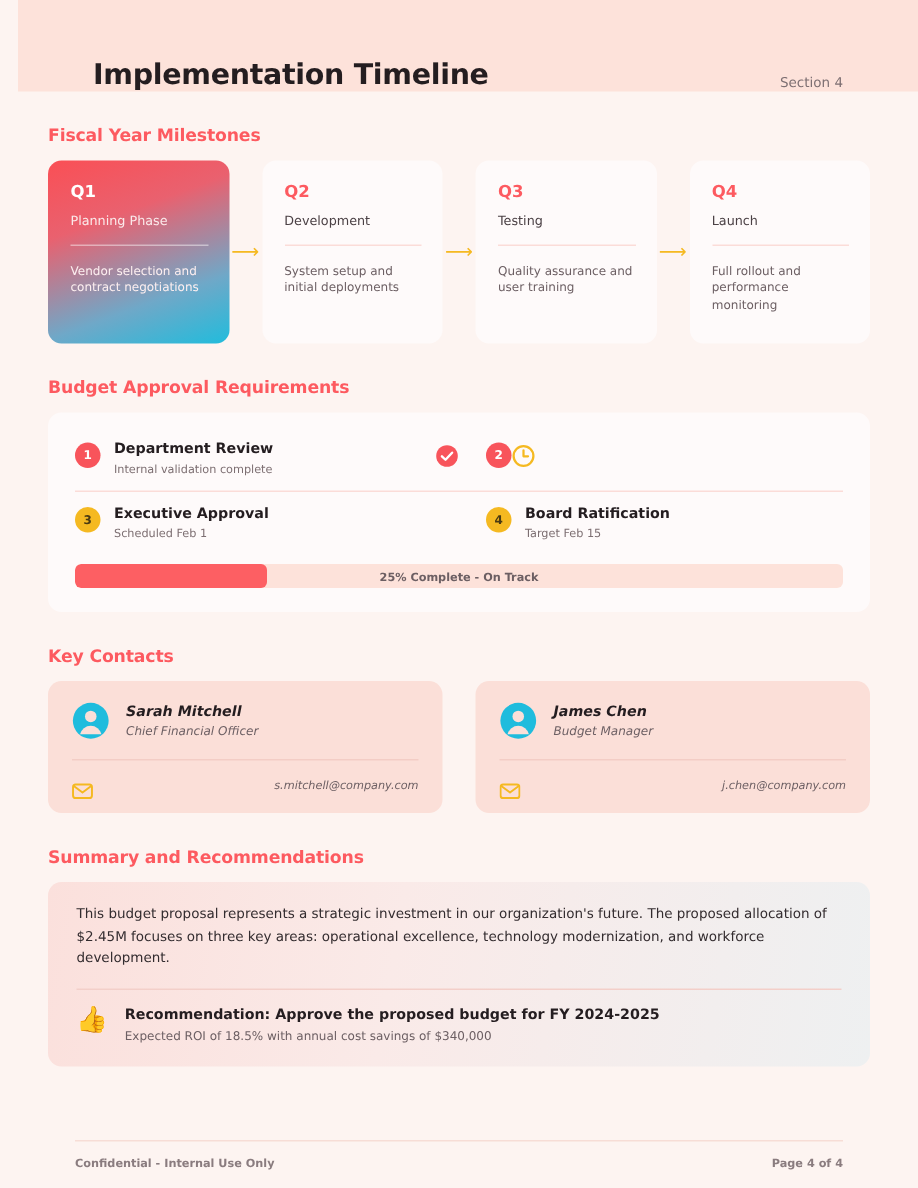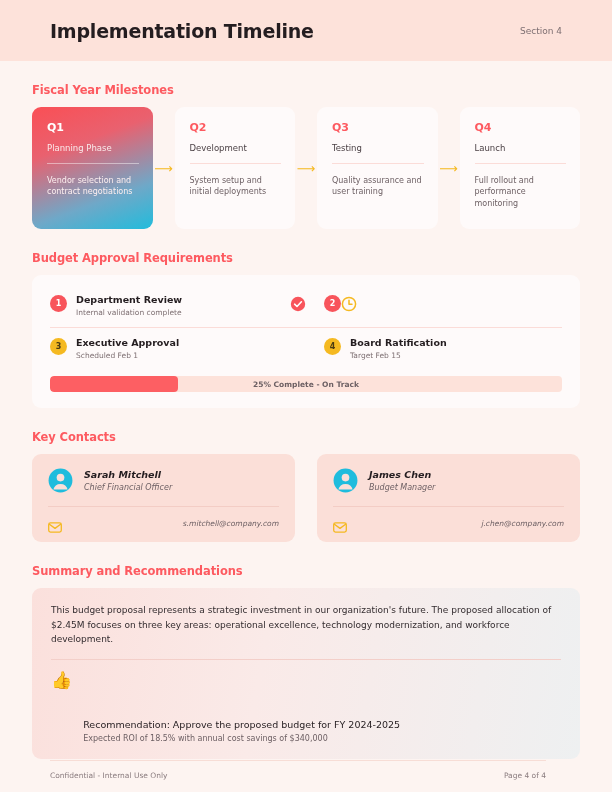--- a/index.html
+++ b/index.html
@@ -8,22 +8,22 @@
     background:#fdf4f1;
     font-family:"DejaVu Sans", sans-serif;
     color:#3b3336;
     overflow:hidden;
   }
   .page{position:relative;width:612px;height:792px;}
 
   
   .header{
     height:61px;background:#fde2da;
-    display:flex;align-items:center;justify-content:space-between;
-    padding:0 50px;box-sizing:border-box;
+    display:flex;align-items:flex-end;justify-content:space-between;
+    padding:0 50px;box-sizing:border-box;margin-left:12px;
   }
   .header-title{font-size:19px;font-weight:bold;color:#241d20;letter-spacing:-0.2px;}
   .header-section{font-size:9px;color:#7d6f72;}
 
   .content{padding:0 32px;box-sizing:border-box;}
 
   .section-title{
     font-size:11.5px;font-weight:bold;color:#fd5a60;
     margin:22px 0 10px 0;letter-spacing:-0.1px;
   }
@@ -99,25 +99,25 @@
   
   .summary{
     border-radius:9px;padding:15px 19px 16px 19px;box-sizing:border-box;
     background:linear-gradient(100deg,#fbe0dc 0%,#faeae8 42%,#eef0f1 100%);
   }
   .summary-text{font-size:9px;line-height:1.62;color:#332c2f;}
   .summary-rule{height:1px;background:#f3cfc9;margin:12px 0 11px 0;}
   .rec-row{display:flex;align-items:flex-start;}
   .thumb{font-size:17px;line-height:1;color:#fa555c;flex:none;margin-top:1px;}
   .rec-txt{padding-left:11px;}
-  .rec-title{font-size:9.5px;font-weight:normal;color:#241d20;margin-bottom:4px;margin-top:48px;}
+  .rec-title{font-size:9.5px;font-weight:bold;color:#241d20;margin-bottom:4px;}
   .rec-sub{font-size:8px;color:#6c5f63;}
 
   
-  .footer{position:absolute;left:50px;right:66px;bottom:12px;}
+  .footer{position:absolute;left:50px;right:50px;bottom:12px;font-weight:bold;}
   .footer-rule{height:1px;background:#f7ddd6;margin-bottom:10px;}
   .footer-row{display:flex;justify-content:space-between;}
   .footer-txt{font-size:7.5px;color:#8a7c7f;}
 </style>
 </head>
 <body>
 
 <div class="page">
 
   <div class="header">

